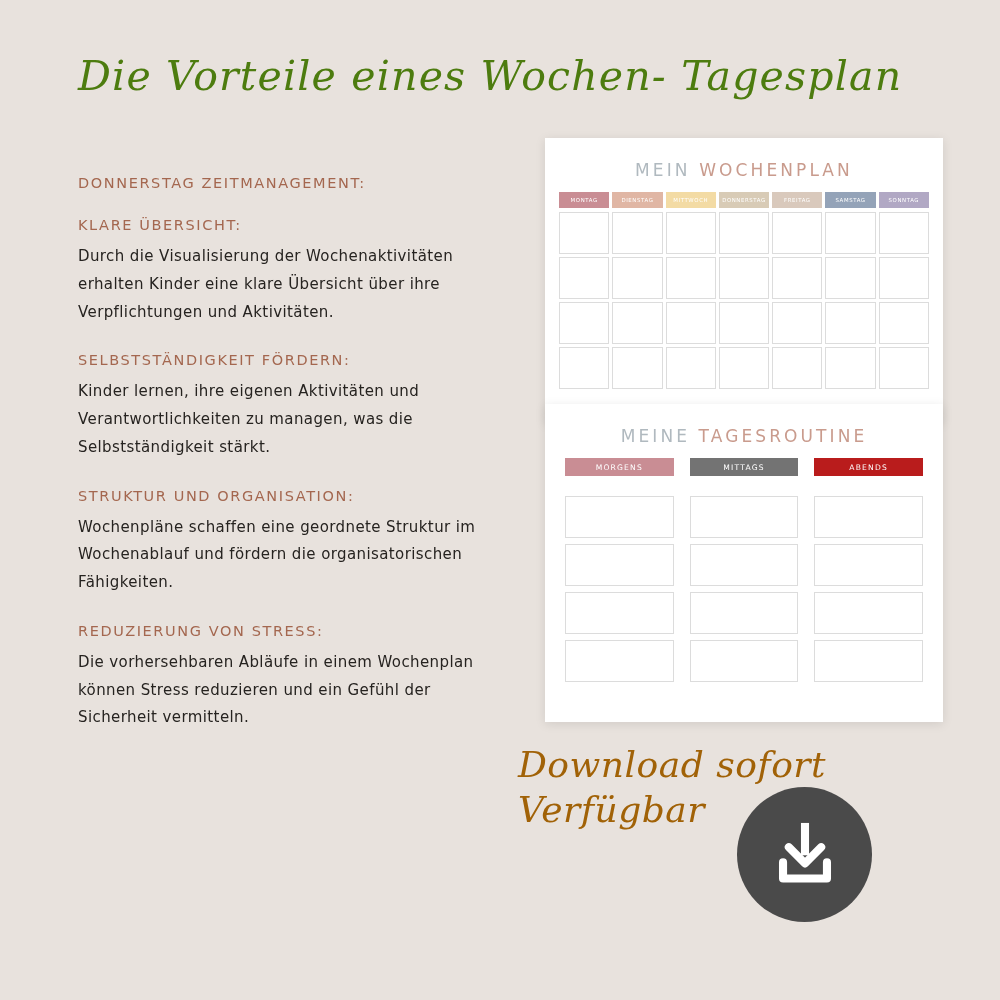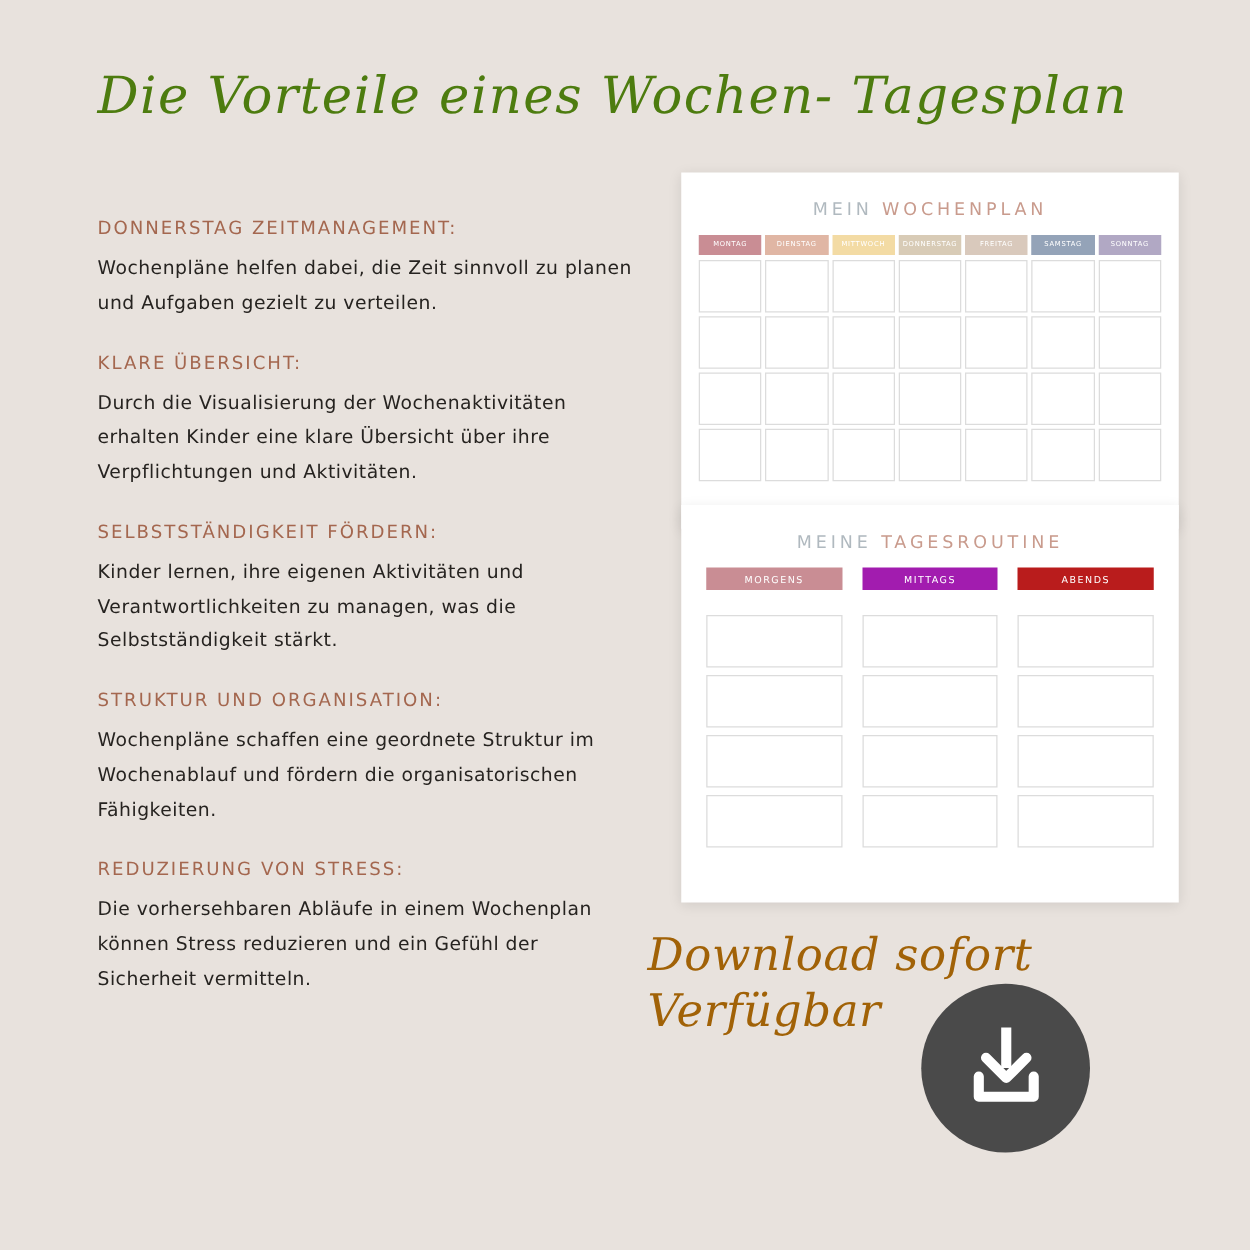--- a/index.html
+++ b/index.html
@@ -71,21 +71,21 @@
   }
   #card-daily {
     left: 545px;
     top: 404px;
     width: 398px;
     height: 318px;
   }
   .card-title {
     text-align: center;
     font-family: "DejaVu Sans", sans-serif;
-    font-size: 14px;
+    font-size: 17px;
     letter-spacing: 3.1px;
     color: #b0b9bf;
     padding-top: 22px;
     padding-bottom: 12px;
     font-weight: 400;
   }
   .card-title .accent {
     color: #c99b8d;
   }
 
@@ -182,21 +182,20 @@
 </style>
 </head>
 <body>
 
 <div id="headline">Die Vorteile eines Wochen- Tagesplan</div>
 
 <div id="benefits">
 
   <div class="benefit">
     <div class="benefit-title">DONNERSTAG ZEITMANAGEMENT:</div>
-    <div class="benefit-body">Wochenpläne helfen dabei, die Zeit sinnvoll zu planen und Aufgaben gezielt zu verteilen.</div>
   </div>
 
   <div class="benefit">
     <div class="benefit-title">KLARE ÜBERSICHT:</div>
     <div class="benefit-body">Durch die Visualisierung der Wochenaktivitäten erhalten Kinder eine klare Übersicht über ihre Verpflichtungen und Aktivitäten.</div>
   </div>
 
   <div class="benefit">
     <div class="benefit-title">SELBSTSTÄNDIGKEIT FÖRDERN:</div>
     <div class="benefit-body">Kinder lernen, ihre eigenen Aktivitäten und Verantwortlichkeiten zu managen, was die Selbstständigkeit stärkt.</div>
@@ -270,21 +269,21 @@
         <div>
           <div class="dy-head-cell" style="background: rgb(201, 141, 148);">MORGENS</div>
           <div class="dy-rows">
             <div class="dy-cell"></div>
             <div class="dy-cell"></div>
             <div class="dy-cell"></div>
             <div class="dy-cell"></div>
           </div>
         </div>
         <div>
-          <div class="dy-head-cell" style="background: #a21caf;">MITTAGS</div>
+          <div class="dy-head-cell" style="background: #737373;">MITTAGS</div>
           <div class="dy-rows">
             <div class="dy-cell"></div>
             <div class="dy-cell"></div>
             <div class="dy-cell"></div>
             <div class="dy-cell"></div>
           </div>
         </div>
         <div>
           <div class="dy-head-cell" style="background: #b91c1c;">ABENDS</div>
           <div class="dy-rows">

